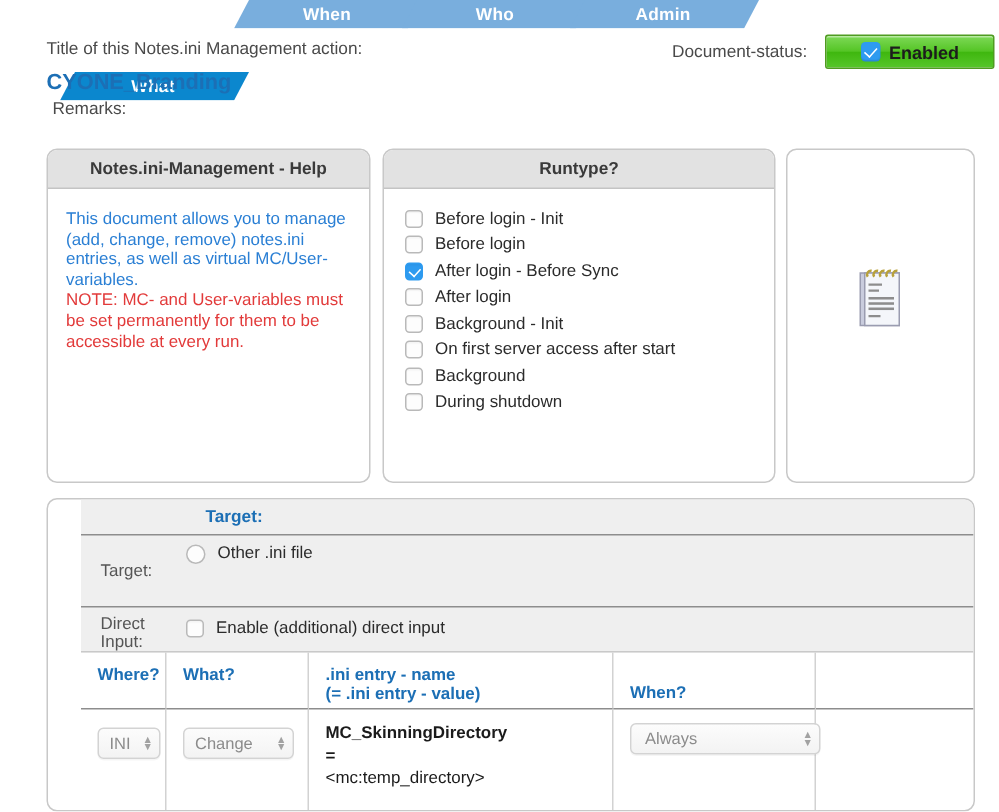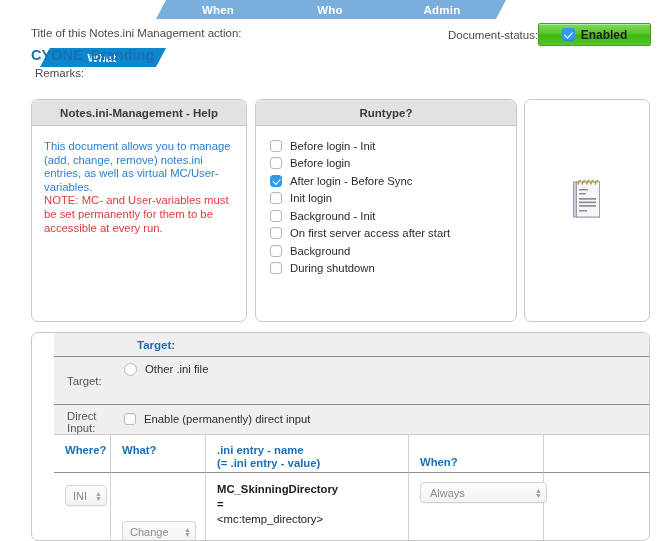--- a/index.html
+++ b/index.html
@@ -45,21 +45,21 @@
   
   .hdr-title-label {
     position: absolute; left: 31px; top: 27px;
     font-size: 11.5px; color: #4a4a4a;
   }
   .hdr-doc-status-label {
     position: absolute; left: 448px; top: 29px;
     font-size: 11.5px; color: #4a4a4a;
   }
   .status-btn {
-    position: absolute; left: 538px; top: 23px;
+    position: absolute; left: 550px; top: 23px;
     width: 113px; height: 23px;
     border: 1px solid #4f9b21;
     border-radius: 2px;
     background: linear-gradient(to bottom, #7ed957 0%, #55c526 48%, #3fb70f 52%, #56c62a 100%);
     display: flex; align-items: center; justify-content: center;
     gap: 6px;
     cursor: pointer;
     box-shadow: inset 0 1px 0 rgba(255,255,255,.45);
   }
   .status-btn .lbl {
@@ -216,21 +216,21 @@
     cursor: pointer; user-select: none;
     box-shadow: 0 1px 0 rgba(0,0,0,.04);
   }
   .sel-ctrl .txt { white-space: nowrap; }
   .sel-ctrl .arrows {
     margin-left: auto; padding-left: 7px;
     display: flex; flex-direction: column; align-items: center;
     line-height: 5px; color: #a2a2a2; font-size: 7px;
   }
   .w-ini    { width: 42px; }
-  .w-change { width: 74px; margin-top: 36px; }
+  .w-change { width: 74px; }
   .w-always { width: 127px; padding-left: 9px; }
 
   .entry-name {
     font-size: 11.3px; font-weight: bold; color: #1b1b1b;
     line-height: 15px;
   }
   .entry-eq {
     font-size: 11.3px; font-weight: bold; color: #1b1b1b; line-height: 15px;
   }
   .entry-val {
@@ -288,21 +288,21 @@
         <div class="cb-row">
           <span class="cb-box"></span>
           <span class="cb-label">Before login</span>
         </div>
         <div class="cb-row checked">
           <span class="cb-box"></span>
           <span class="cb-label">After login - Before Sync</span>
         </div>
         <div class="cb-row">
           <span class="cb-box"></span>
-          <span class="cb-label">Init login</span>
+          <span class="cb-label">After login</span>
         </div>
         <div class="cb-row">
           <span class="cb-box"></span>
           <span class="cb-label">Background - Init</span>
         </div>
         <div class="cb-row">
           <span class="cb-box"></span>
           <span class="cb-label">On first server access after start</span>
         </div>
         <div class="cb-row">
@@ -355,21 +355,21 @@
             <span class="radio-label">Other .ini file</span>
           </div>
         </div>
       </div>
 
       <div class="tgt-row tgt-direct-row">
         <div class="tgt-label-cell">Direct Input:</div>
         <div class="tgt-field-cell">
           <div class="direct-chk-row">
             <span class="cb-box"></span>
-            <span class="cb-label">Enable (permanently) direct input</span>
+            <span class="cb-label">Enable (additional) direct input</span>
           </div>
         </div>
       </div>
     </div>
 
     <div class="tbl">
 
       <div class="tbl-head-row">
         <div class="col col-where vline hdr-underline">
           <div class="th">Where?</div>

